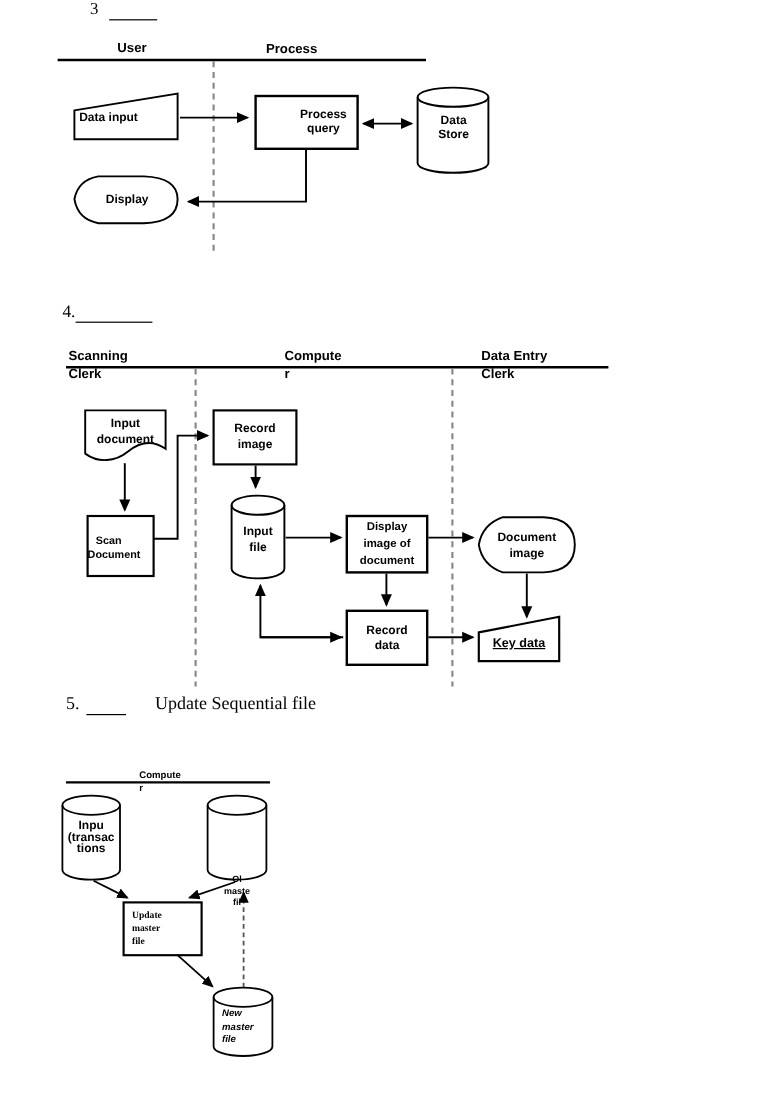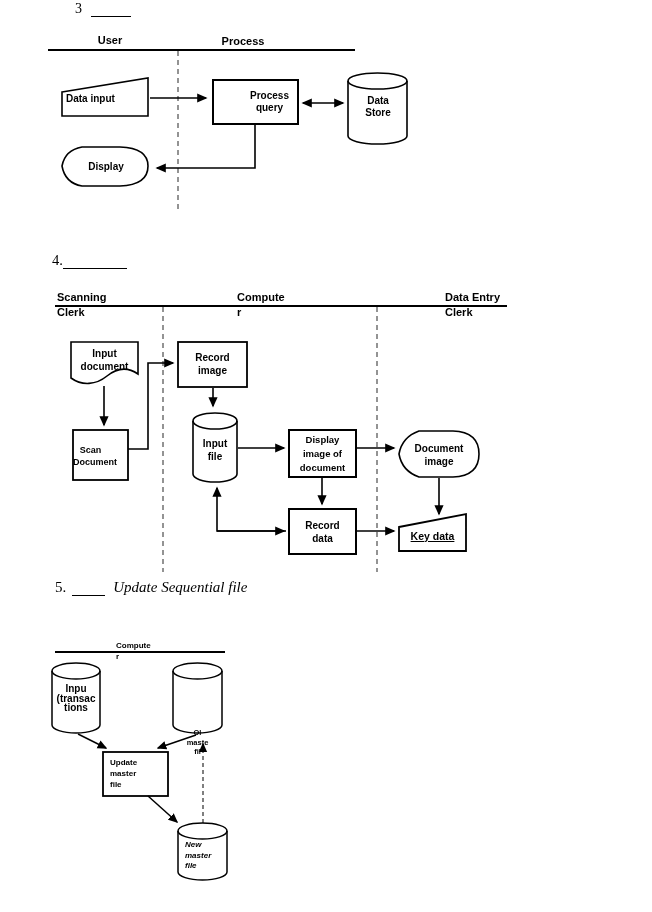--- a/index.html
+++ b/index.html
@@ -95,37 +95,37 @@
   </div>
 
   <div class="cap" style="left:52px;top:252px;font-size:14.5px;">
     <span>4.</span>
     <span class="blank" style="width:64px;"></span>
   </div>
 
   <div class="cap" style="left:55px;top:579px;font-size:15px;">
     <span>5.</span>
     <span class="blank" style="width:33px;margin-left:6px;"></span>
-    <span style="margin-left:8px;font-style:italic;">Update Sequential file</span>
+    <span style="margin-left:24px;">Update Sequential file</span>
   </div>
 
   <div class="lbl c" style="left:85px;top:34px;width:50px;font-size:11px;">User</div>
   <div class="lbl c" style="left:205px;top:35px;width:76px;font-size:11px;">Process</div>
   <div class="lbl" style="left:66px;top:93px;width:80px;font-size:10px;">Data input</div>
   <div class="lbl c" style="left:227px;top:90px;width:85px;font-size:10px;line-height:11.5px;">Process
 query</div>
   <div class="lbl c" style="left:348px;top:95px;width:60px;font-size:10px;line-height:12px;">Data
 Store</div>
   <div class="lbl c" style="left:64px;top:161px;width:84px;font-size:10px;">Display</div>
 
   <div class="lbl" style="left:57px;top:290px;font-size:11px;line-height:15px;">Scanning
 Clerk</div>
   <div class="lbl" style="left:237px;top:290px;font-size:11px;line-height:15px;">Compute
 r</div>
-  <div class="lbl" style="left:401px;top:290px;font-size:11px;line-height:15px;margin-left:44px;">Data Entry
+  <div class="lbl" style="left:401px;top:290px;font-size:11px;line-height:15px;">Data Entry
 Clerk</div>
   <div class="lbl c" style="left:71px;top:347px;width:67px;font-size:10px;line-height:13px;">Input
 document</div>
   <div class="lbl c" style="left:73px;top:444px;width:35px;font-size:9px;line-height:12px;">Scan
 Document</div>
   <div class="lbl c" style="left:178px;top:351px;width:69px;font-size:10px;line-height:13px;">Record
 image</div>
   <div class="lbl c" style="left:193px;top:437px;width:44px;font-size:10px;line-height:13px;">Input
 file</div>
   <div class="lbl c" style="left:289px;top:433px;width:67px;font-size:9.5px;line-height:14px;">Display
@@ -138,20 +138,20 @@
   <div class="lbl c" style="left:399px;top:530px;width:67px;font-size:10.5px;text-decoration:underline;">Key data</div>
 
   <div class="lbl" style="left:116px;top:640px;font-size:8px;line-height:11px;">Compute
 r</div>
   <div class="lbl c" style="left:52px;top:684px;width:48px;font-size:10px;line-height:9.5px;">Inpu
 (transac
 tions</div>
   <div class="lbl c" style="left:173px;top:684px;width:49px;font-size:7.5px;line-height:9.5px;margin-top:44px;">Ol
 maste
 fil</div>
-  <div class="lbl" style="left:110px;top:757px;width:56px;font-size:8px;line-height:11px;">Update
+  <div class="lbl" style="left:110px;top:757px;width:56px;font-size:8px;line-height:11px;font-family:Liberation Serif, serif;">Update
 master
 file</div>
   <div class="lbl" style="left:185px;top:840px;width:42px;font-size:8px;line-height:10.5px;font-style:italic;">New
 master
 file</div>
 
 </div>
 
 </body></html>

